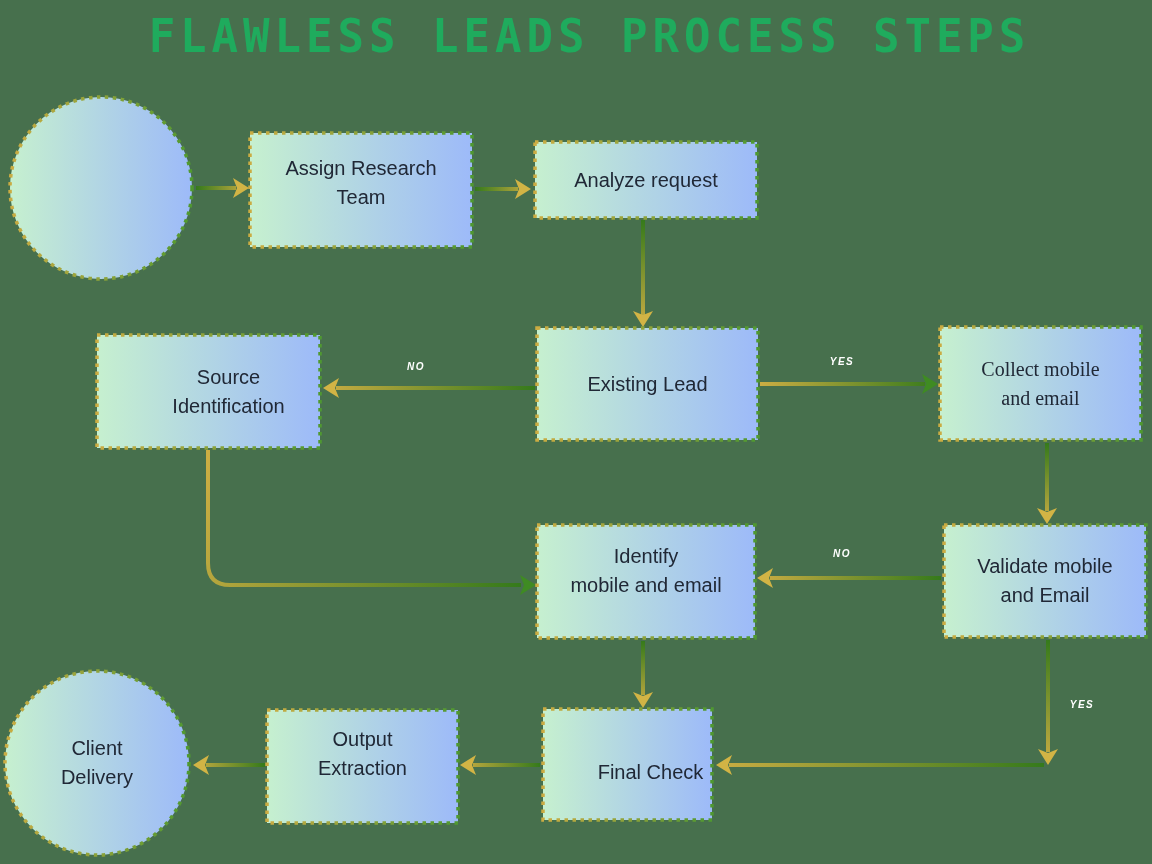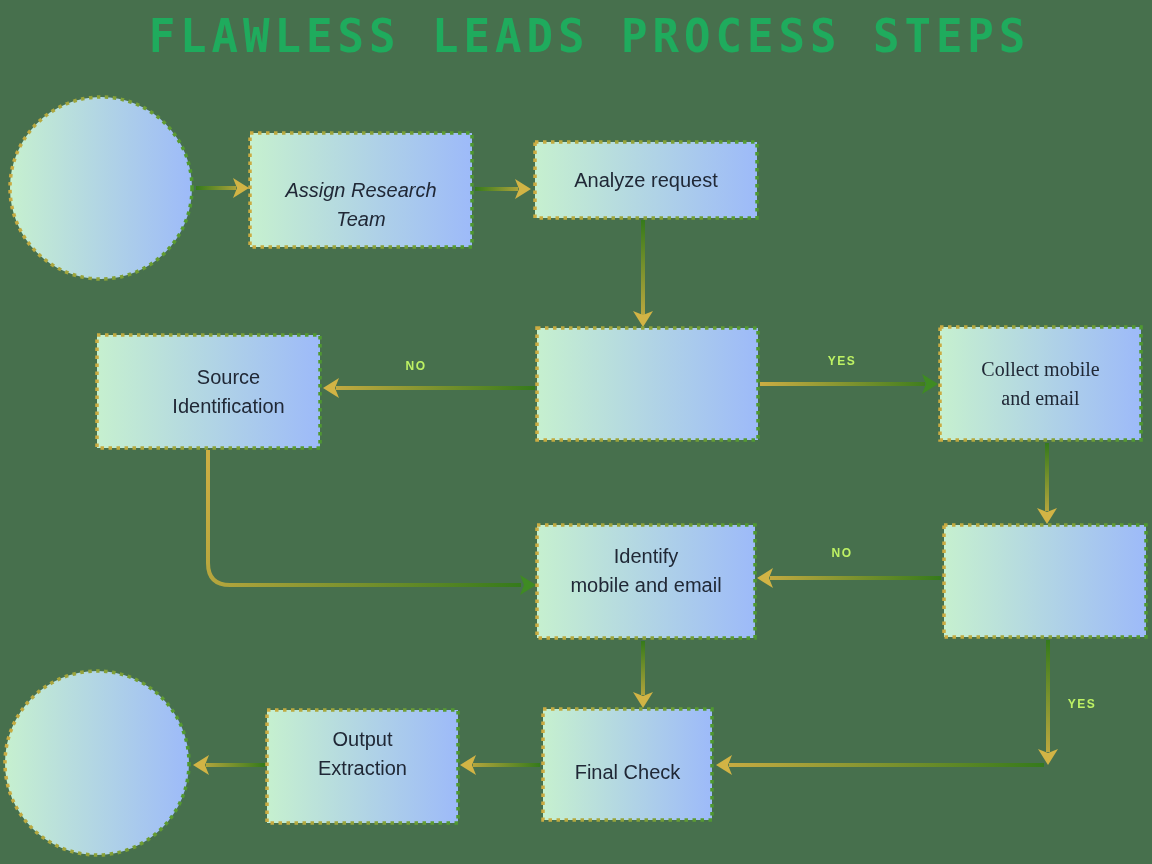--- a/index.html
+++ b/index.html
@@ -43,25 +43,26 @@
     white-space: pre-line;
     pointer-events: none;
   }
   .edge-label {
     position: absolute;
     width: 60px;
     height: 18px;
     display: flex;
     align-items: center;
     justify-content: center;
-    color: #bef264;
-    font-size: 12px;
+    color: #ffffff;
+    font-size: 10px;
     font-weight: bold;
     letter-spacing: 1.5px;
     pointer-events: none;
+    font-style: italic;
   }
 </style>
 </head>
 <body>
 
 <div class="stage">
 
   <div class="title">FLAWLESS LEADS PROCESS STEPS</div>
 
   <svg class="diagram-svg" viewBox="0 0 1152 864" xmlns="http://www.w3.org/2000/svg">
@@ -185,31 +186,36 @@
     <rect x="537" y="328" width="221" height="112" fill="url(#gFill)" stroke="url(#gBorder)" stroke-width="3.5" stroke-dasharray="3.5 4.5"></rect>
     <rect x="940" y="327" width="201" height="113" fill="url(#gFill)" stroke="url(#gBorder)" stroke-width="3.5" stroke-dasharray="3.5 4.5"></rect>
     <rect x="97" y="335" width="223" height="113" fill="url(#gFill)" stroke="url(#gBorder)" stroke-width="3.5" stroke-dasharray="3.5 4.5"></rect>
     <rect x="944" y="525" width="202" height="112" fill="url(#gFill)" stroke="url(#gBorder)" stroke-width="3.5" stroke-dasharray="3.5 4.5"></rect>
     <rect x="537" y="525" width="218" height="113" fill="url(#gFill)" stroke="url(#gBorder)" stroke-width="3.5" stroke-dasharray="3.5 4.5"></rect>
     <rect x="543" y="709" width="169" height="111" fill="url(#gFill)" stroke="url(#gBorder)" stroke-width="3.5" stroke-dasharray="3.5 4.5"></rect>
     <rect x="267" y="710" width="191" height="113" fill="url(#gFill)" stroke="url(#gBorder)" stroke-width="3.5" stroke-dasharray="3.5 4.5"></rect>
     <circle cx="97" cy="763" r="92" fill="url(#gFill)" stroke="url(#gBorder)" stroke-width="3.5" stroke-dasharray="3.5 4.5"></circle>
   </svg>
 
-  <div class="node-label" style="left:250px; top:139px; width:222px; height:132px;font-style:italic;">Assign Research
+  <div class="node-label" style="left:250px; top:117px; width:222px; height:132px;">Assign Research
 Team</div>
   <div class="node-label" style="left:535px; top:142px; width:222px; height:76px;">Analyze request</div>
+  <div class="node-label" style="left:537px; top:328px; width:221px; height:112px;">Existing Lead</div>
   <div class="node-label" style="left:940px; top:327px; width:201px; height:113px;font-family:Liberation Serif, serif;">Collect mobile
 and email</div>
   <div class="node-label" style="left:97px;  top:335px; width:223px; height:113px;margin-left:20px;">Source
 Identification</div>
+  <div class="node-label" style="left:944px; top:525px; width:202px; height:112px;">Validate mobile
+and Email</div>
   <div class="node-label" style="left:537px; top:525px; width:218px; height:92px;">Identify
 mobile and email</div>
-  <div class="node-label" style="left:543px; top:709px; width:169px; height:126px;">Final Check</div>
+  <div class="node-label" style="left:566px; top:709px; width:169px; height:126px;">Final Check</div>
   <div class="node-label" style="left:267px; top:710px; width:191px; height:88px;">Output
 Extraction</div>
+  <div class="node-label" style="left:5px;   top:671px; width:184px; height:184px;">Client
+Delivery</div>
 
   <div class="edge-label" style="left:386px;  top:357px;">NO</div>
   <div class="edge-label" style="left:812px;  top:352px;">YES</div>
   <div class="edge-label" style="left:812px;  top:544px;">NO</div>
   <div class="edge-label" style="left:1052px; top:695px;">YES</div>
 
 </div>
 
 </body></html>

